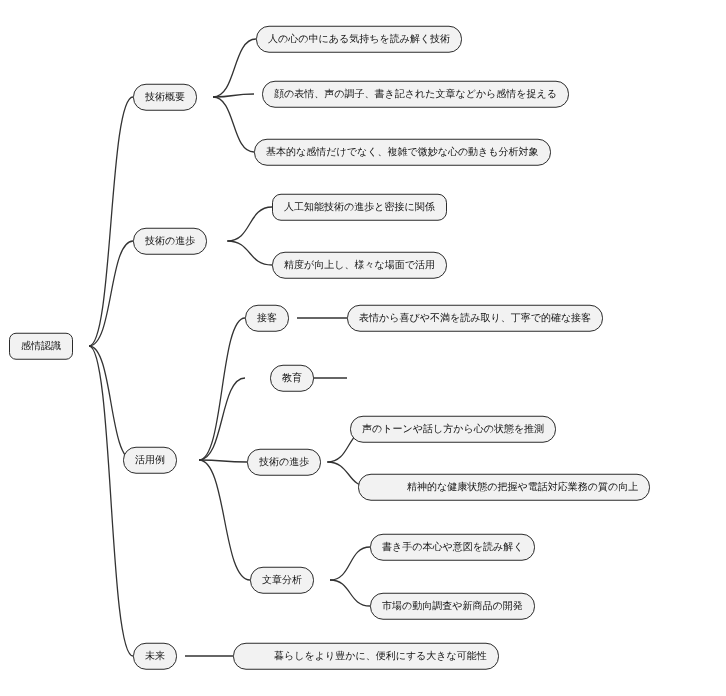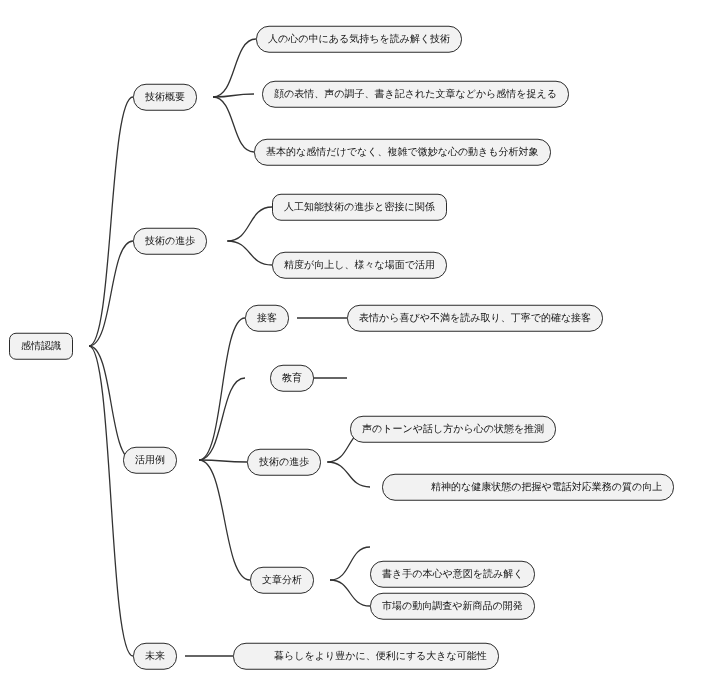--- a/index.html
+++ b/index.html
@@ -73,21 +73,21 @@
 
   <div class="node" id="n-b3" style="left:123px; top:460px;">活用例</div>
 
   <div class="node" id="n-s1" style="left:245px; top:318px;">接客</div>
   <div class="node" id="n-s1c1" style="left:347px; top:318px;text-align:right;">表情から喜びや不満を読み取り、丁寧で的確な接客</div>
 
   <div class="node" id="n-s2" style="left:238px; top:378px;margin-left:32px;">教育</div>
 
   <div class="node" id="n-s3" style="left:247px; top:462px;">技術の進歩</div>
   <div class="node" id="n-s3c1" style="left:350px; top:429px;">声のトーンや話し方から心の状態を推測</div>
-  <div class="node" id="n-s3c2" style="left:382px; top:487px;padding-left:48px;">精神的な健康状態の把握や電話対応業務の質の向上</div>
+  <div class="node" id="n-s3c2" style="left:358px; top:487px;padding-left:48px;">精神的な健康状態の把握や電話対応業務の質の向上</div>
 
   <div class="node" id="n-s4" style="left:250px; top:580px;">文章分析</div>
-  <div class="node" id="n-s4c1" style="left:370px; top:574px;">書き手の本心や意図を読み解く</div>
+  <div class="node" id="n-s4c1" style="left:370px; top:547px;">書き手の本心や意図を読み解く</div>
   <div class="node" id="n-s4c2" style="left:370px; top:606px;text-align:center;">市場の動向調査や新商品の開発</div>
 
   <div class="node" id="n-b4" style="left:133px; top:656px;">未来</div>
   <div class="node" id="n-b4c1" style="left:233px; top:656px;padding-left:40px;">暮らしをより豊かに、便利にする大きな可能性</div>
 </div>
 
 </body></html>

